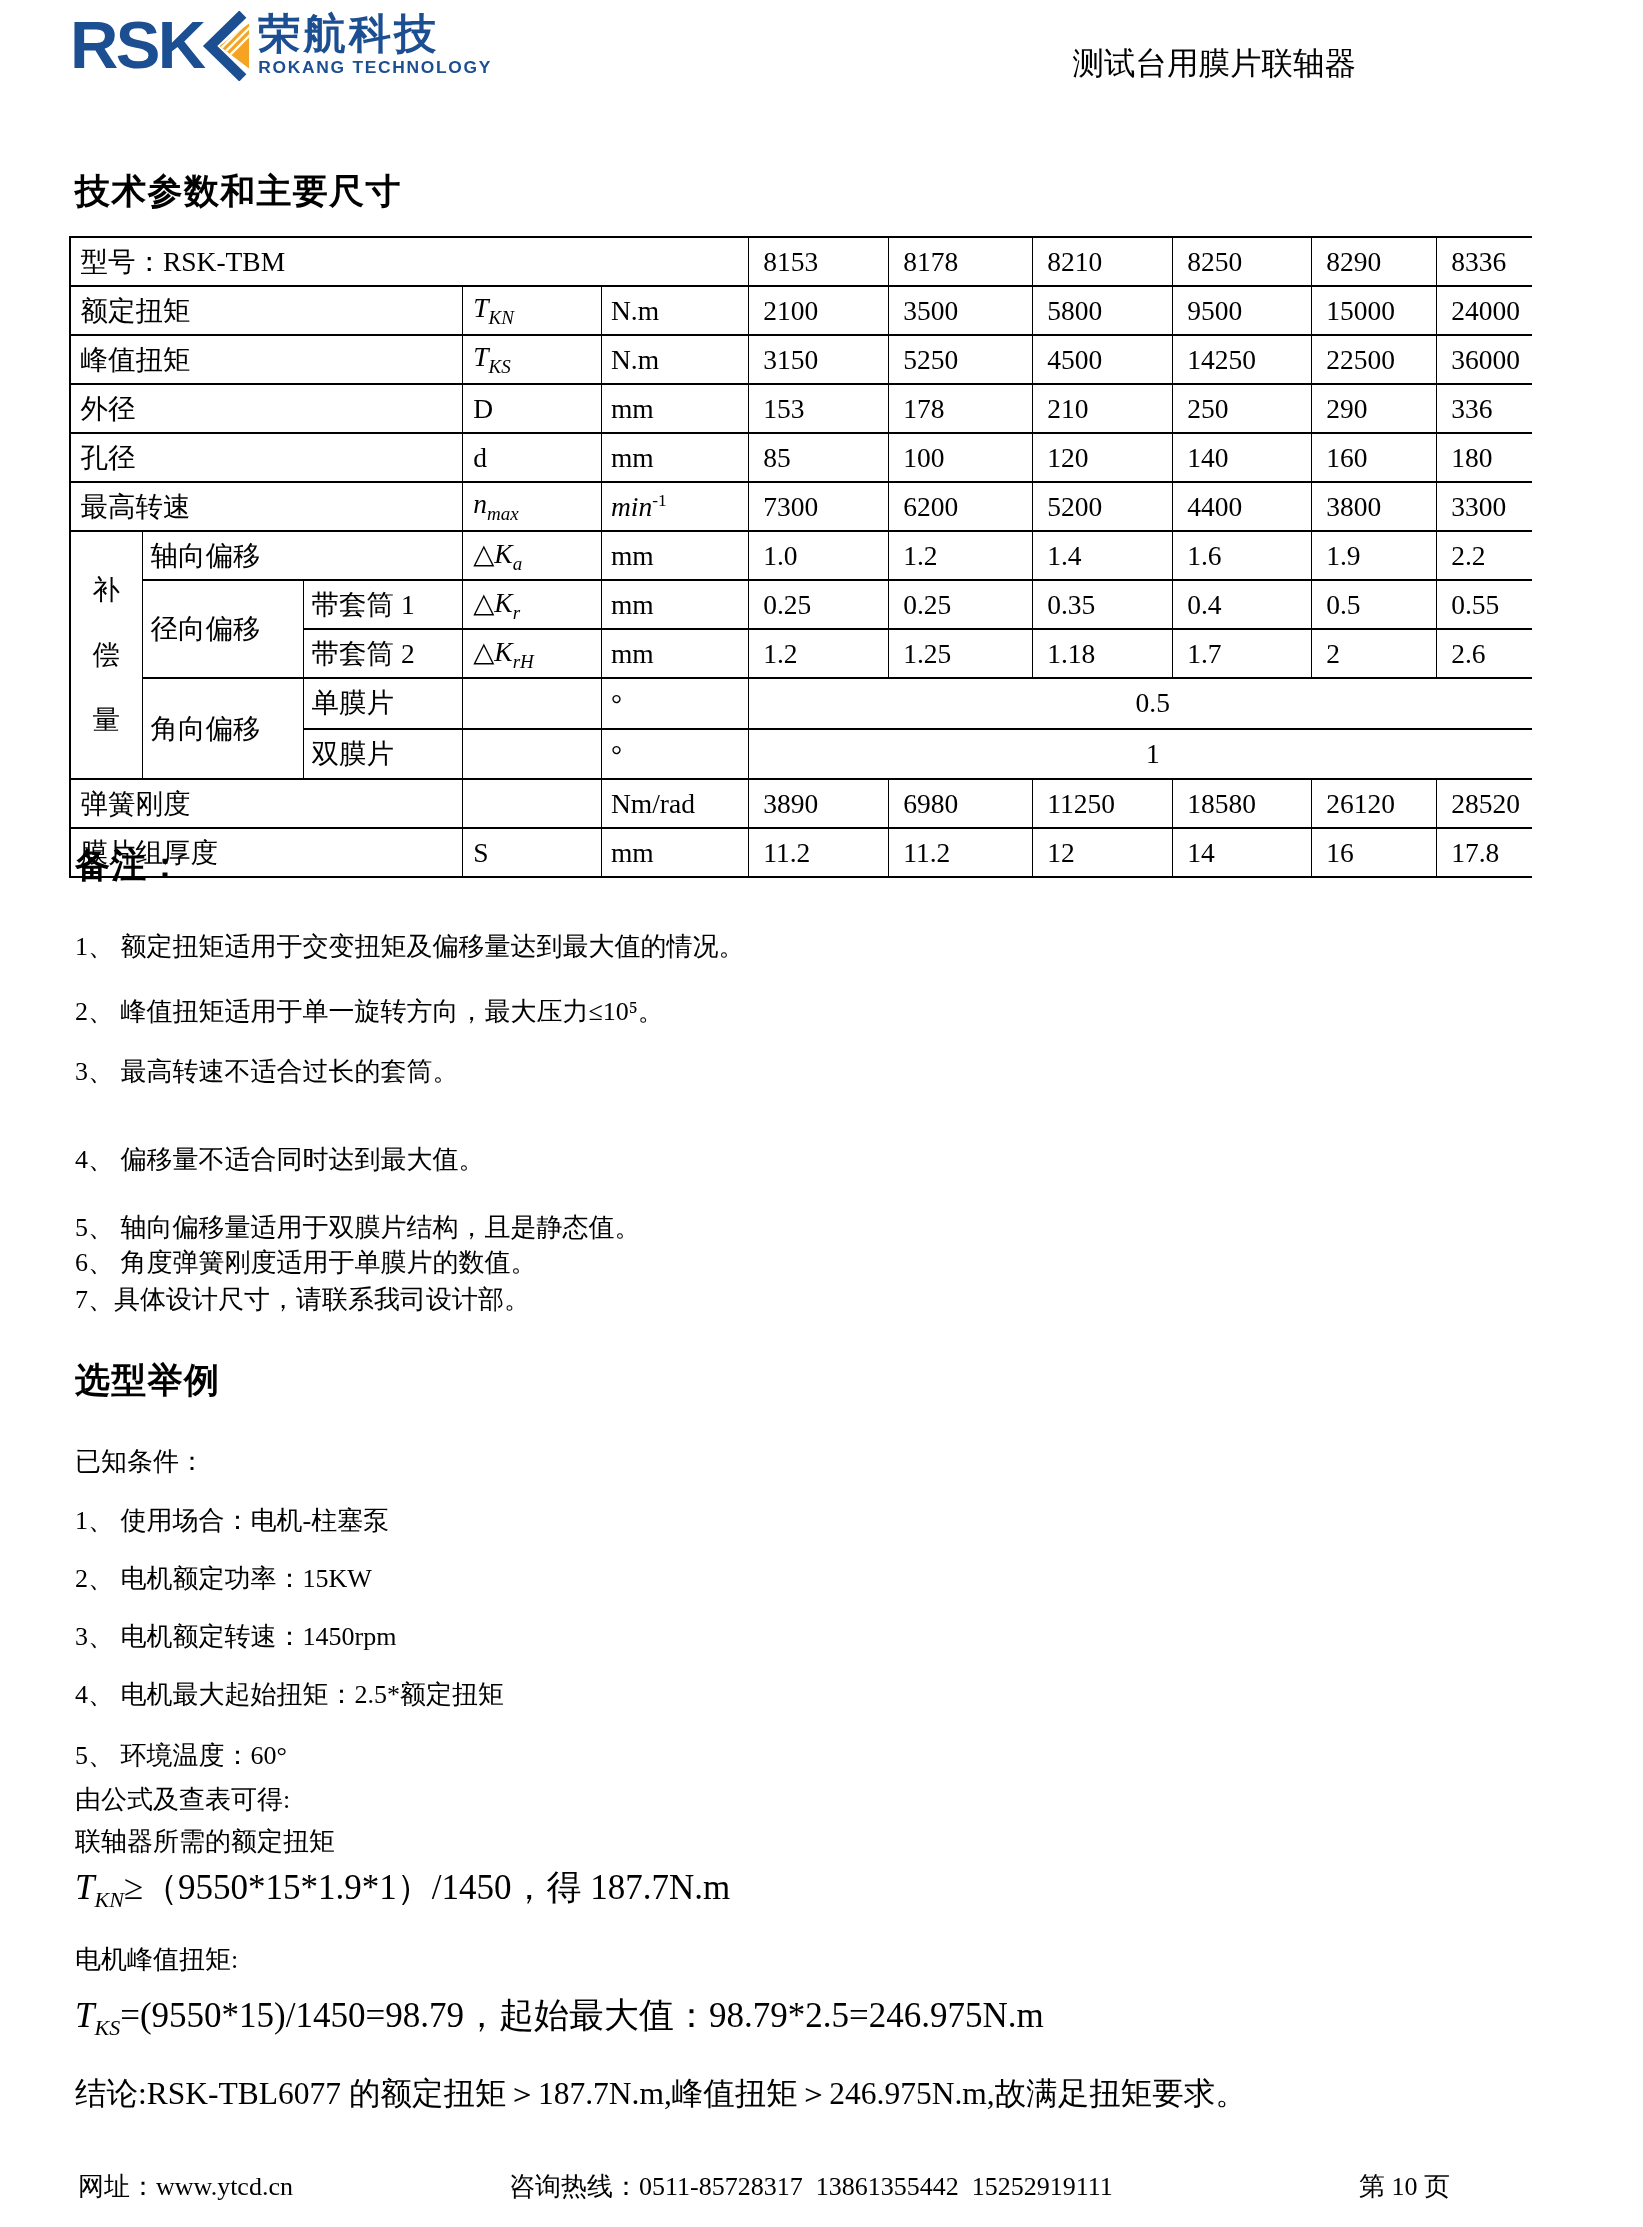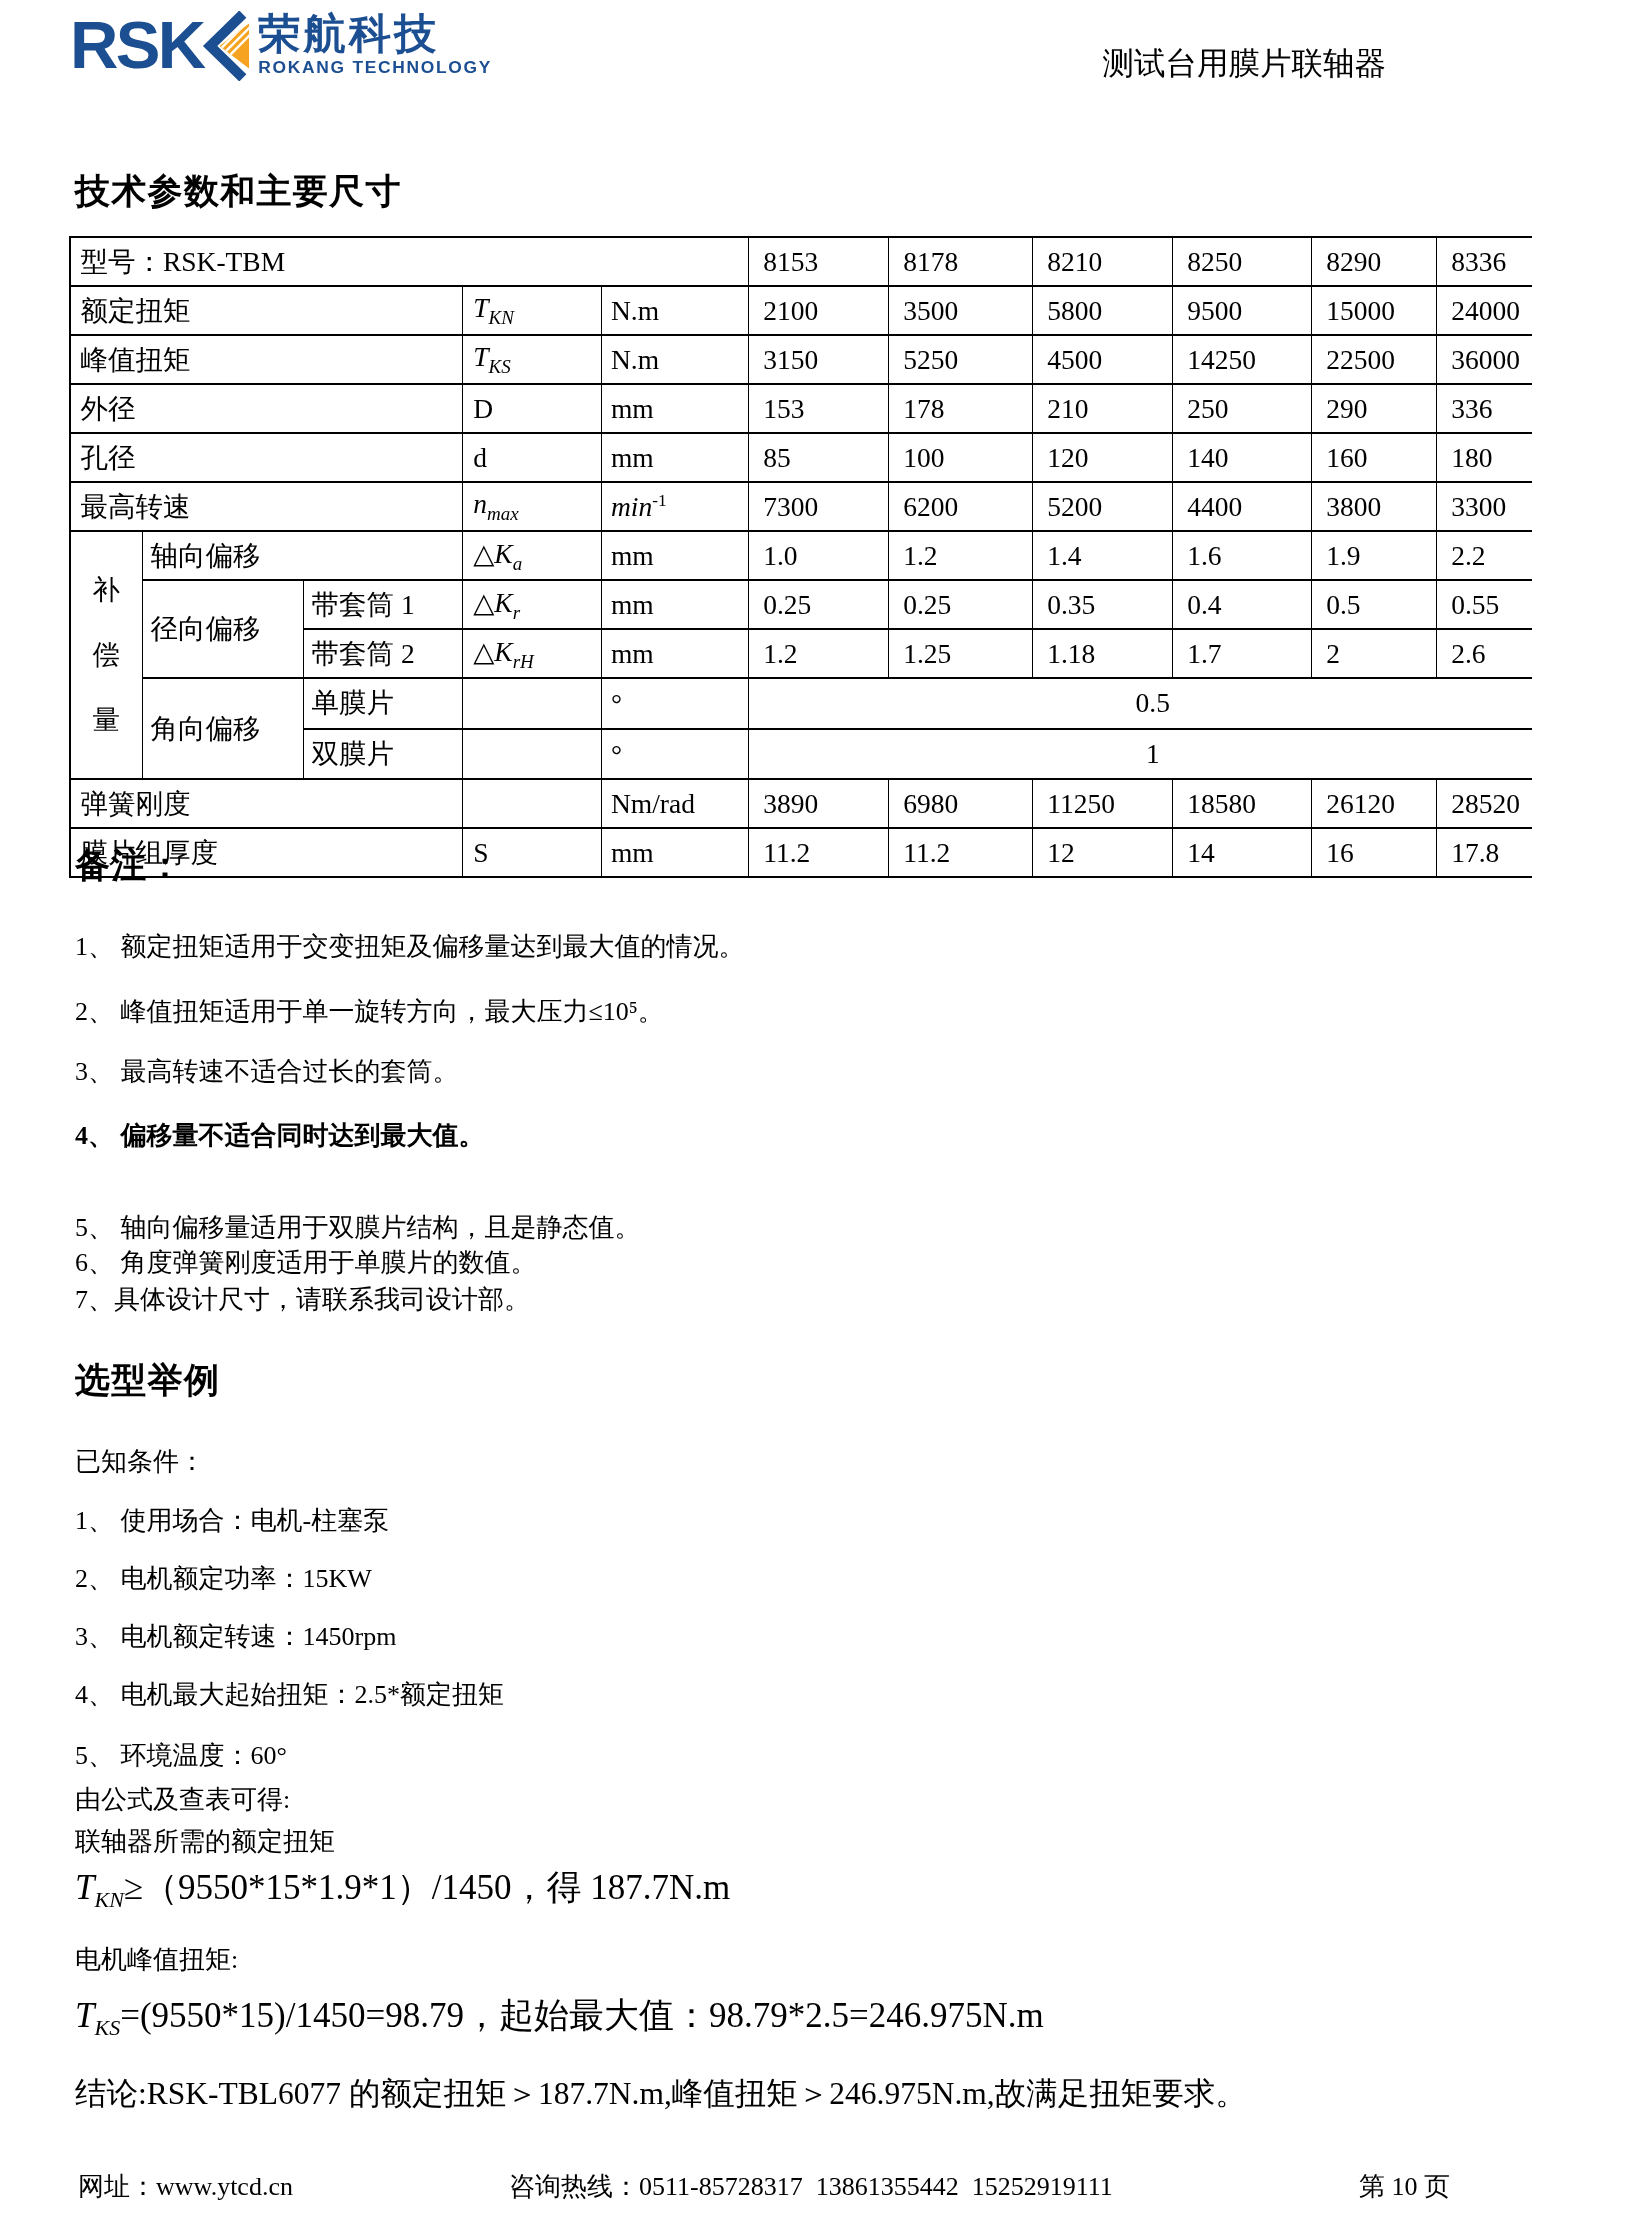--- a/index.html
+++ b/index.html
@@ -24,21 +24,21 @@
   .logo-arrow{margin-left:-4px;margin-top:2.7px;}
   .logo-text{display:flex;flex-direction:column;margin-left:4px;margin-top:4px;}
   .logo-cn{
     font-family:"Liberation Sans","DejaVu Sans",sans-serif;
     font-weight:800;font-size:42px;line-height:44px;color:#1c4e92;letter-spacing:3.3px;
   }
   .logo-en{
     font-family:"Liberation Sans","DejaVu Sans",sans-serif;
     font-weight:700;font-size:17.4px;line-height:23px;color:#1c4e92;letter-spacing:1.7px;
   }
-  .doc-title{font-size:31.5px;margin-top:35px;margin-right:76px;}
+  .doc-title{font-size:31.5px;margin-top:35px;margin-right:106px;}
 
   
   .h-big{
     font-family:"Liberation Sans","DejaVu Sans",sans-serif;
     font-weight:700;font-size:35px;line-height:40px;letter-spacing:1.3px;margin:0;
   }
 
   
   table.params{
     border-collapse:collapse;table-layout:fixed;
@@ -260,21 +260,21 @@
       <td class="val">17.8</td>
     </tr>
   </tbody>
       </table>
   </div>
 
   <h2 class="h-big abs" style="top:845px;">备注：</h2>
   <p class="body-line abs" style="top:931px;">1、 额定扭矩适用于交变扭矩及偏移量达到最大值的情况。</p>
   <p class="body-line abs" style="top:996px;">2、 峰值扭矩适用于单一旋转方向，最大压力≤10⁵。</p>
   <p class="body-line abs" style="top:1056px;">3、 最高转速不适合过长的套筒。</p>
-  <p class="body-line abs" style="top:1120px;font-weight:bold;">4、 偏移量不适合同时达到最大值。</p>
+  <p class="body-line abs" style="top:1144px;">4、 偏移量不适合同时达到最大值。</p>
   <p class="body-line abs" style="top:1212px;">5、 轴向偏移量适用于双膜片结构，且是静态值。</p>
   <p class="body-line abs" style="top:1247px;">6、 角度弹簧刚度适用于单膜片的数值。</p>
   <p class="body-line abs" style="top:1284px;">7、具体设计尺寸，请联系我司设计部。</p>
 
   <h2 class="h-big abs" style="top:1360px;">选型举例</h2>
   <p class="body-line abs" style="top:1446px;">已知条件：</p>
   <p class="body-line abs" style="top:1505px;">1、 使用场合：电机-柱塞泵</p>
   <p class="body-line abs" style="top:1563px;">2、 电机额定功率：15KW</p>
   <p class="body-line abs" style="top:1621px;">3、 电机额定转速：1450rpm</p>
   <p class="body-line abs" style="top:1679px;">4、 电机最大起始扭矩：2.5*额定扭矩</p>

